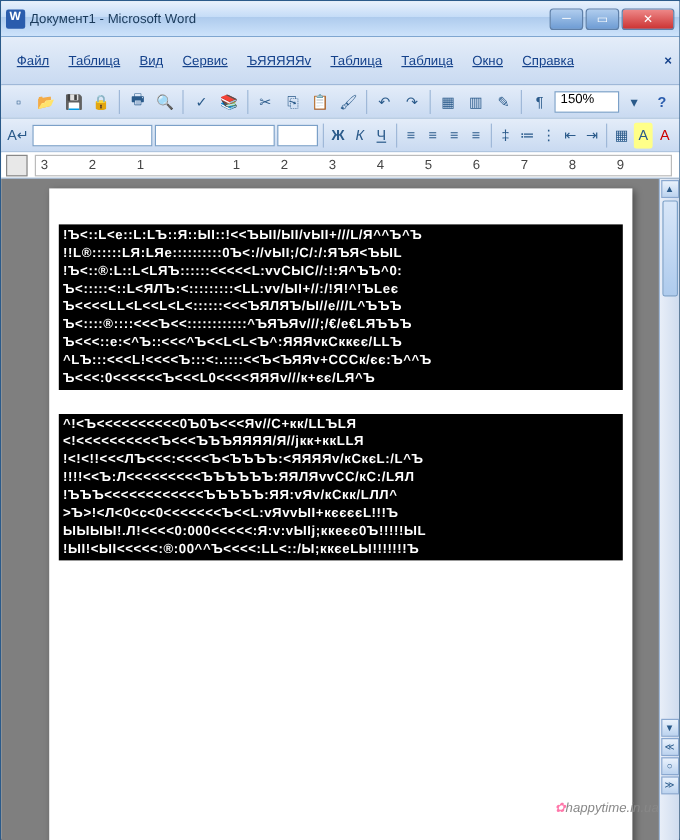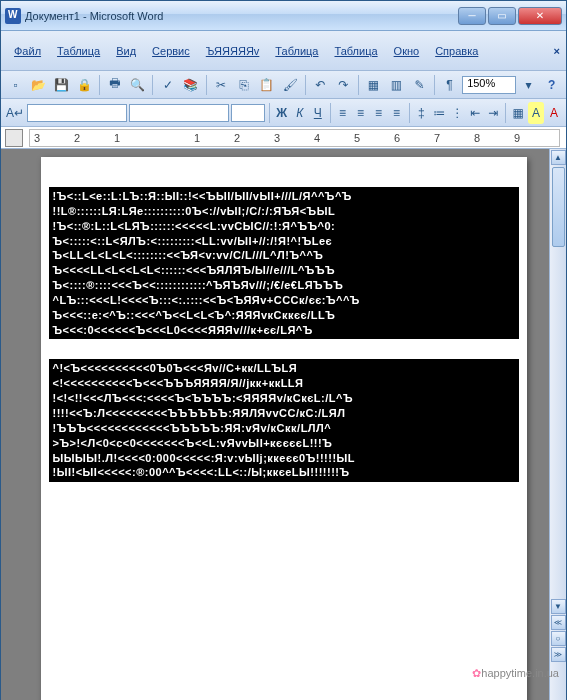--- a/index.html
+++ b/index.html
@@ -28,21 +28,21 @@
 .ruler .rscale span{position:absolute;top:2px;}
 .docarea{height:562px;background:#7f7f7f;overflow:auto;position:relative;display:flex;justify-content:center;padding-top:8px;}
 .page{width:486px;background:#fff;box-shadow:2px 2px 6px rgba(0,0,0,.4);padding:30px 8px 8px 8px;font-weight:bold;}
 .selblock{background:#000;color:#fff;font-family:'Times New Roman',serif;font-size:15px;line-height:1.35;padding:2px 4px;letter-spacing:.5px;word-break:break-all;}
 .gap{height:20px;background:#fff;}
 .scrollbar-v{position:absolute;right:0;top:0;width:17px;height:100%;background:linear-gradient(90deg,#e8eef8,#cfdcef);border-left:1px solid #9fb8d8;}
 .sbtn{width:15px;height:15px;background:linear-gradient(#eaf2fc,#bcd3ef);border:1px solid #8aa8d0;margin:1px auto;display:flex;align-items:center;justify-content:center;font-size:8px;color:#2a5a8a;}
 .sthumb{width:13px;height:80px;background:linear-gradient(#d8e6f8,#aecbed);border:1px solid #7ba0c8;border-radius:2px;margin:2px auto;}
 .viewbtns{height:16px;display:flex;align-items:center;padding:0 6px;gap:2px;background:#e4edf9;border-top:1px solid #c0d0e4;}
 .vbtn{width:16px;height:14px;border:1px solid #9fb8d8;background:#f0f5fb;cursor:pointer;}
-.watermark{position:absolute;right:8px;bottom:20px;font-size:11px;color:#888;z-index:10;}
+.watermark{position:absolute;right:18px;bottom:20px;font-size:11px;color:#888;font-style:italic;z-index:10;}
 .watermark .flower{color:#f7a;}
 </style>
 </head>
 <body>
 
 <div class="window">
 
   <div class="titlebar">
     <div class="icon"></div>
     <div class="title">Документ1 - Microsoft Word</div>
@@ -142,25 +142,24 @@
     </div>
   </div>
 
   <div class="docarea">
     <div class="page">
       <div class="selblock">
         <div>!Ъ&lt;::L&lt;e::L:LЪ::Я::ЫI::!&lt;&lt;ЪЫI/ЫI/vЫI+///L/Я^^Ъ^Ъ</div>
         <div>!!L®::::::LЯ:LЯe::::::::::0Ъ&lt;://vЫI;/C/:/:ЯЪЯ&lt;ЪЫL</div>
         <div>!Ъ&lt;::®:L::L&lt;LЯЪ::::::&lt;&lt;&lt;&lt;&lt;L:vvCЫC//:!:Я^ЪЪ^0:</div>
         <div>Ъ&lt;:::::&lt;::L&lt;ЯЛЪ:&lt;:::::::::&lt;LL:vv/ЫI+//:/!Я!^!ЪLeє</div>
-        <div>Ъ&lt;LL&lt;L&lt;L&lt;L&lt;::::::::&lt;&lt;ЪЯ&lt;v:vv/C/L///L^Л!Ъ^^Ъ</div>
         <div>Ъ&lt;&lt;&lt;&lt;LL&lt;L&lt;&lt;L&lt;L&lt;::::::&lt;&lt;&lt;ЪЯЛЯЪ/Ы//е///L^ЪЪЪ</div>
         <div>Ъ&lt;::::®::::&lt;&lt;&lt;Ъ&lt;&lt;::::::::::::^ЪЯЪЯv///;/€/e€LЯЪЪЪ</div>
+        <div>Ъ&lt;&lt;&lt;::e:&lt;^Ъ::&lt;&lt;&lt;^Ъ&lt;&lt;L&lt;L&lt;Ъ^:ЯЯЯvкCккєє/LLЪ</div>
         <div>^LЪ:::&lt;&lt;&lt;L!&lt;&lt;&lt;&lt;Ъ:::&lt;:.::::&lt;&lt;Ъ&lt;ЪЯЯv+CCCк/єє:Ъ^^Ъ</div>
-        <div>Ъ&lt;&lt;&lt;::e:&lt;^Ъ::&lt;&lt;&lt;^Ъ&lt;&lt;L&lt;L&lt;Ъ^:ЯЯЯvкCккєє/LLЪ</div>
         <div>Ъ&lt;&lt;&lt;:0&lt;&lt;&lt;&lt;&lt;&lt;Ъ&lt;&lt;&lt;L0&lt;&lt;&lt;&lt;ЯЯЯv///к+єє/LЯ^Ъ</div>
       </div>
       <div class="gap"></div>
       <div class="selblock">
         <div>^!&lt;Ъ&lt;&lt;&lt;&lt;&lt;&lt;&lt;&lt;&lt;&lt;0Ъ0Ъ&lt;&lt;&lt;Яv//C+кк/LLЪLЯ</div>
         <div>&lt;!&lt;&lt;&lt;&lt;&lt;&lt;&lt;&lt;&lt;&lt;Ъ&lt;&lt;&lt;ЪЪЪЯЯЯЯ/Я//jкк+ккLLЯ</div>
         <div>!&lt;!&lt;!!&lt;&lt;&lt;ЛЪ&lt;&lt;&lt;:&lt;&lt;&lt;&lt;Ъ&lt;ЪЪЪЪ:&lt;ЯЯЯЯv/кCкєL:/L^Ъ</div>
         <div>!!!!&lt;&lt;Ъ:Л&lt;&lt;&lt;&lt;&lt;&lt;&lt;&lt;&lt;ЪЪЪЪЪЪ:ЯЯЛЯvvCC/кC:/LЯЛ</div>
         <div>!ЪЪЪ&lt;&lt;&lt;&lt;&lt;&lt;&lt;&lt;&lt;&lt;&lt;&lt;ЪЪЪЪЪ:ЯЯ:vЯv/кCкк/LЛЛ^</div>
         <div>&gt;Ъ&gt;!&lt;Л&lt;0&lt;c&lt;0&lt;&lt;&lt;&lt;&lt;&lt;&lt;Ъ&lt;&lt;L:vЯvvЫI+кєєєєL!!!Ъ</div>

